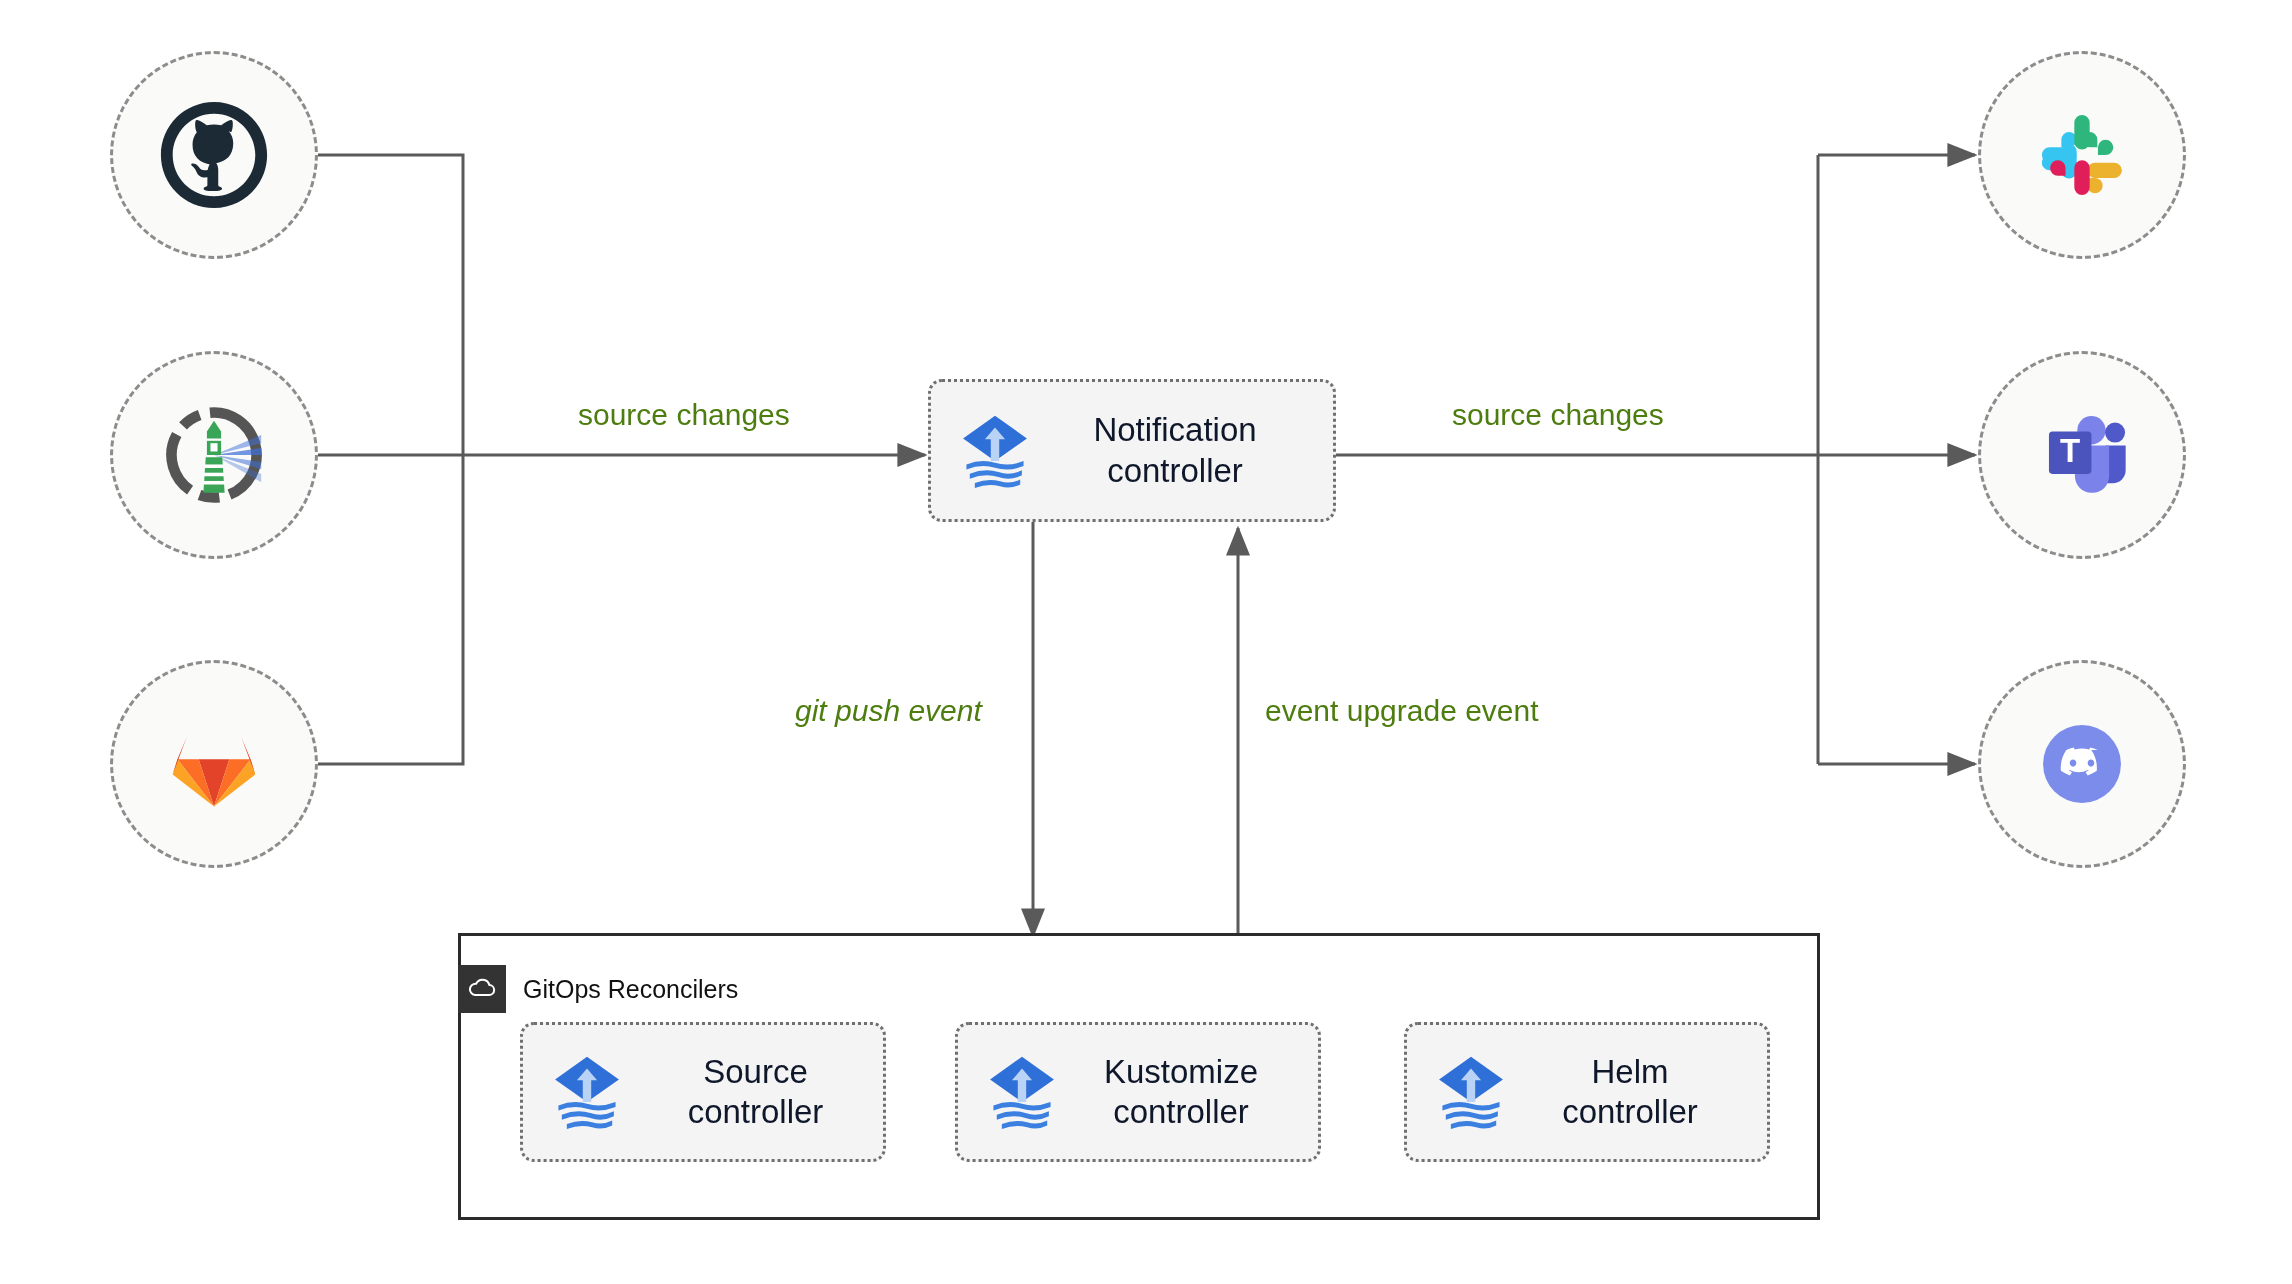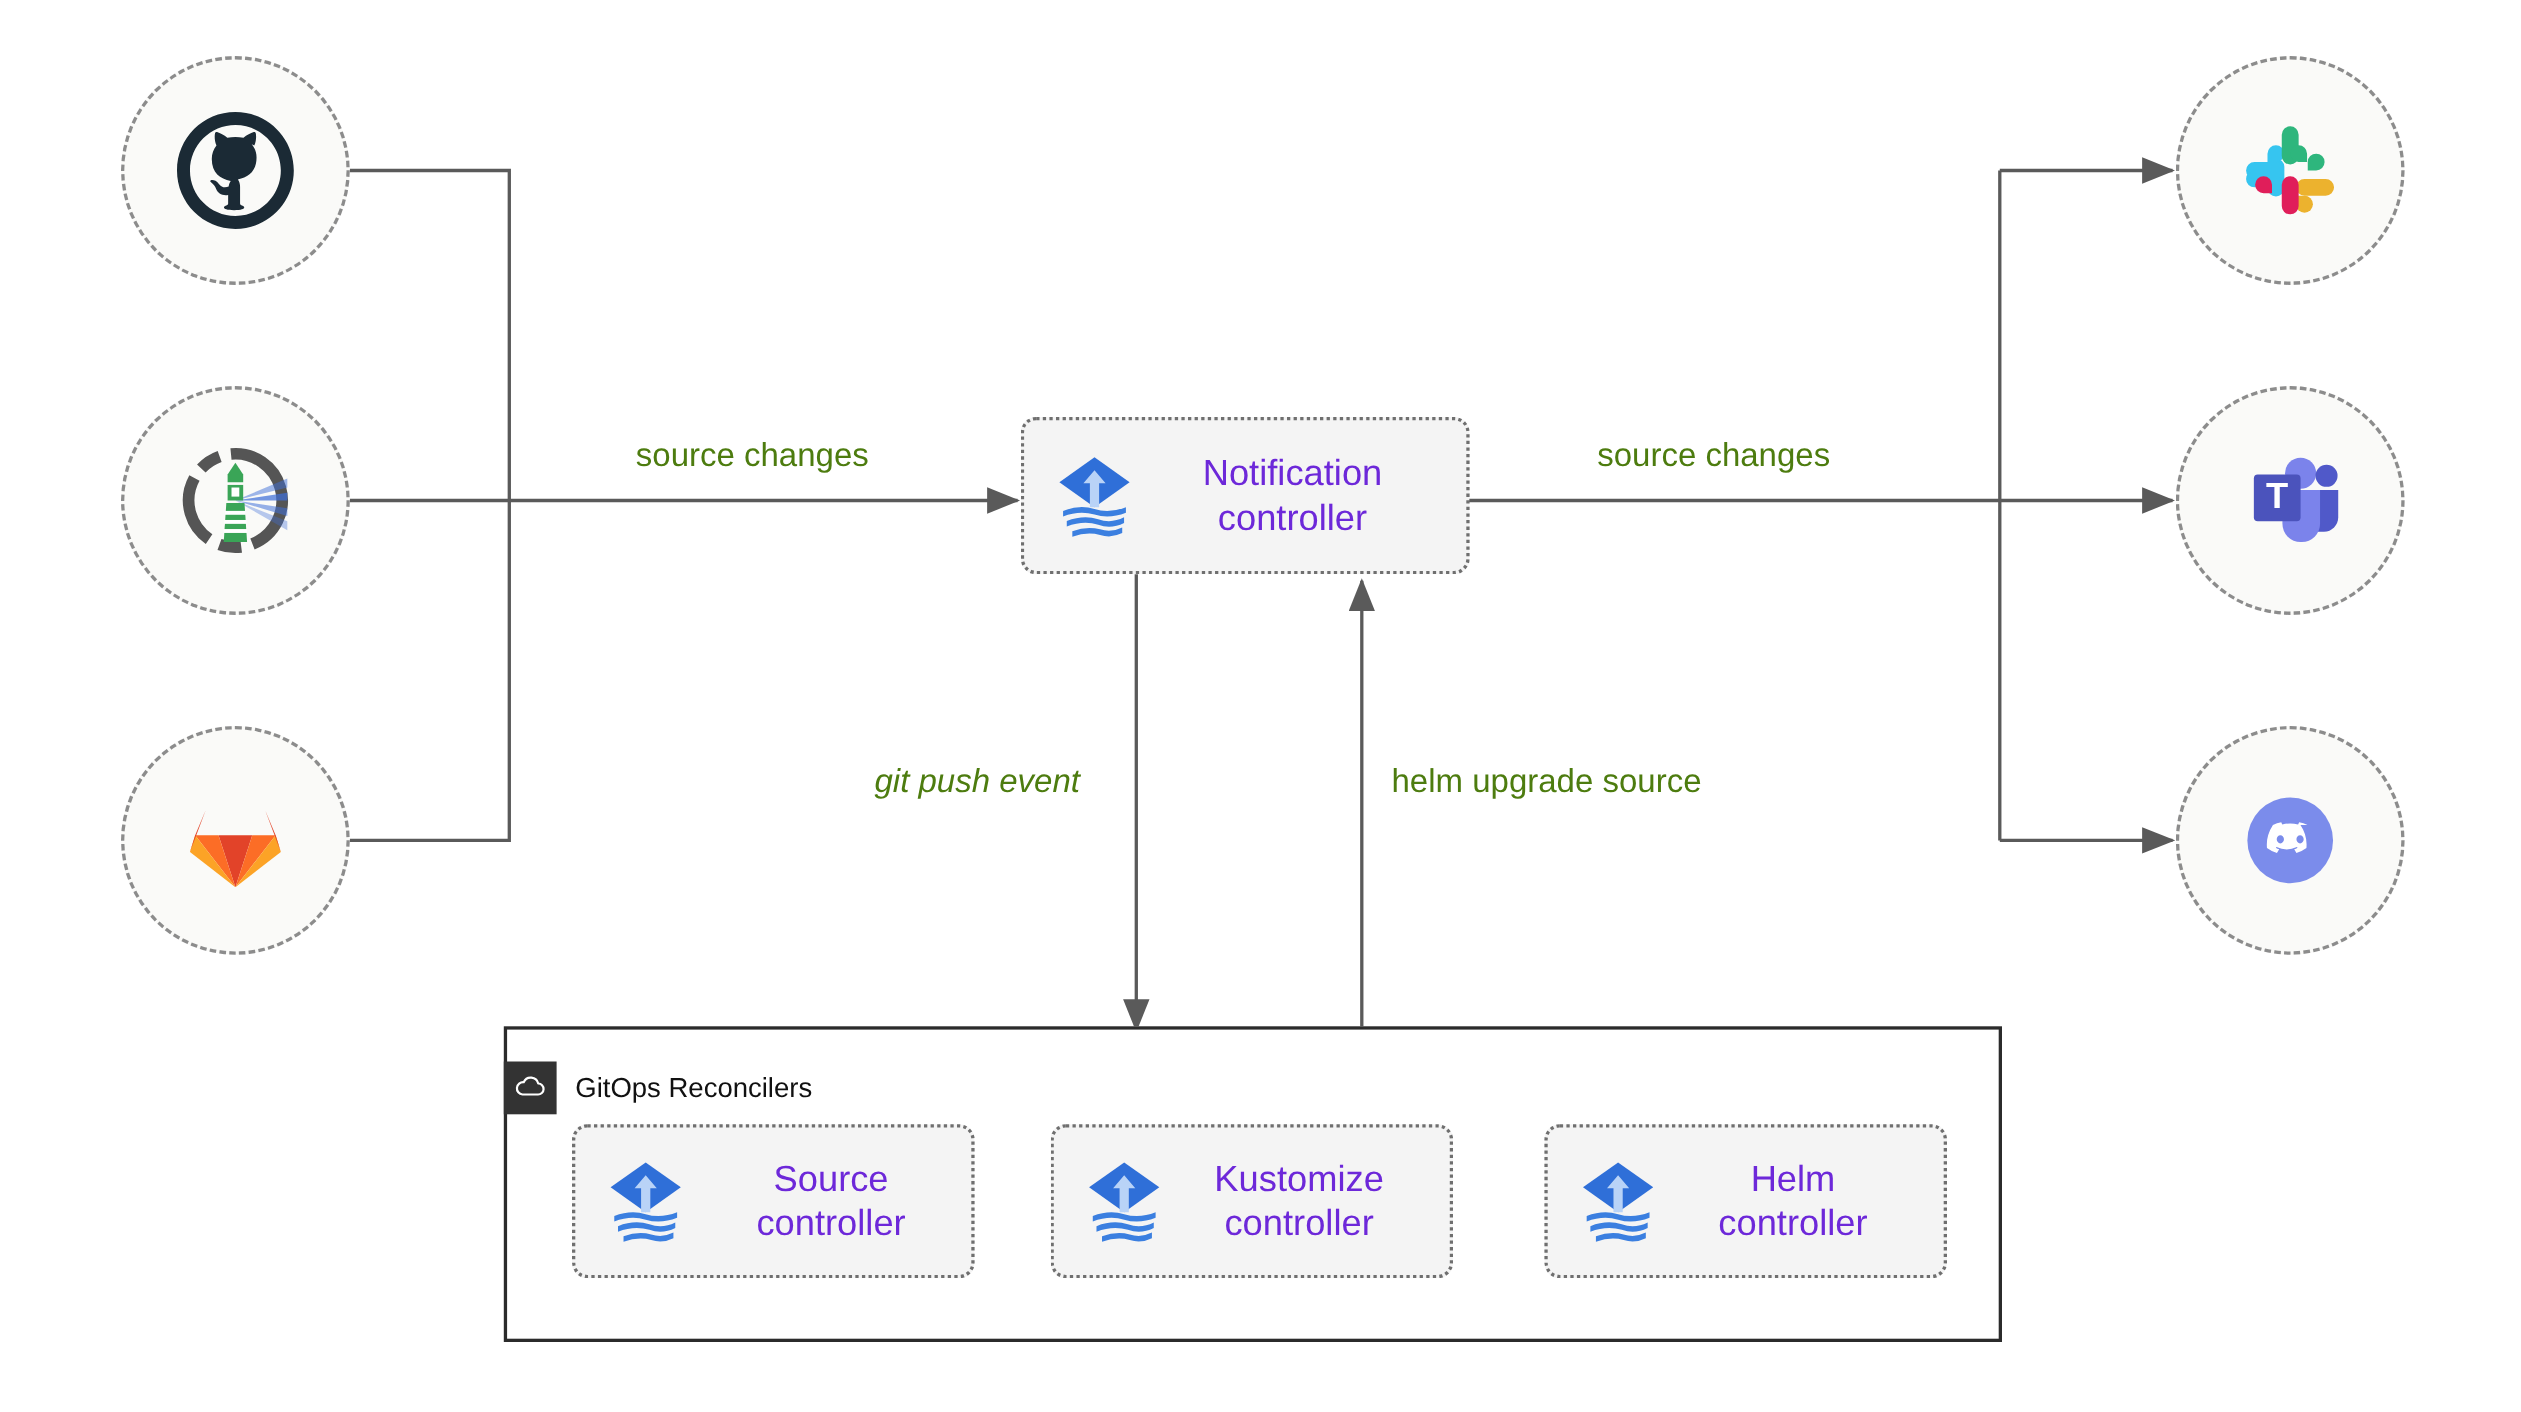--- a/index.html
+++ b/index.html
@@ -57,21 +57,21 @@
     width: 84px;
     height: 84px;
     flex: 0 0 auto;
     margin-left: 10px;
   }
   .ctrl-box .ctrl-label {
     flex: 1 1 auto;
     text-align: center;
     font-size: 33px;
     line-height: 1.22;
-    color: #6d28d9;
+    color: #0f172a;
     white-space: pre-line;
     padding-right: 8px;
   }
 
   
   #gitops-container {
     position: absolute;
     left: 458px;
     top: 933px;
     width: 1362px;
@@ -297,15 +297,15 @@
     <div class="ctrl-label">Helm
 controller</div>
   </div>
 
   <div class="edge-label" style="left:568px; top:398px;">source changes</div>
 
   <div class="edge-label" style="left:1442px; top:398px;">source changes</div>
 
   <div class="edge-label" style="left:785px; top:694px;font-style:italic;">git push event</div>
 
-  <div class="edge-label" style="left:1255px; top:694px;">helm upgrade source</div>
+  <div class="edge-label" style="left:1255px; top:694px;">event upgrade event</div>
 
 </div>
 
 </body></html>

